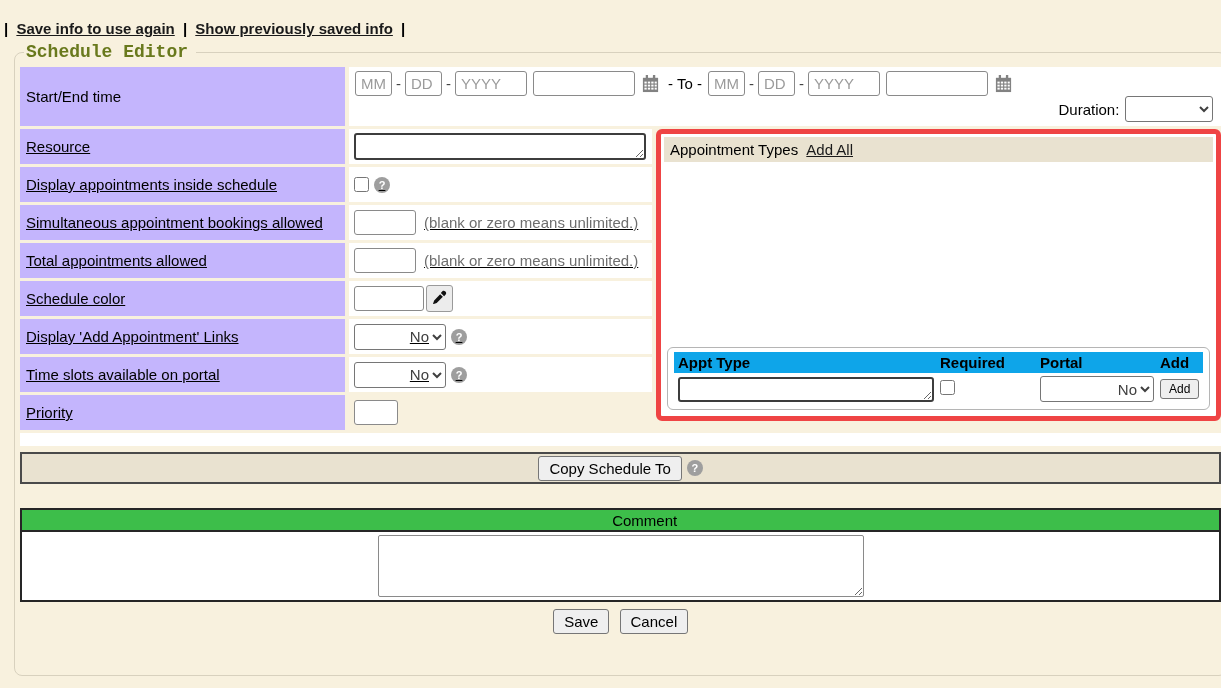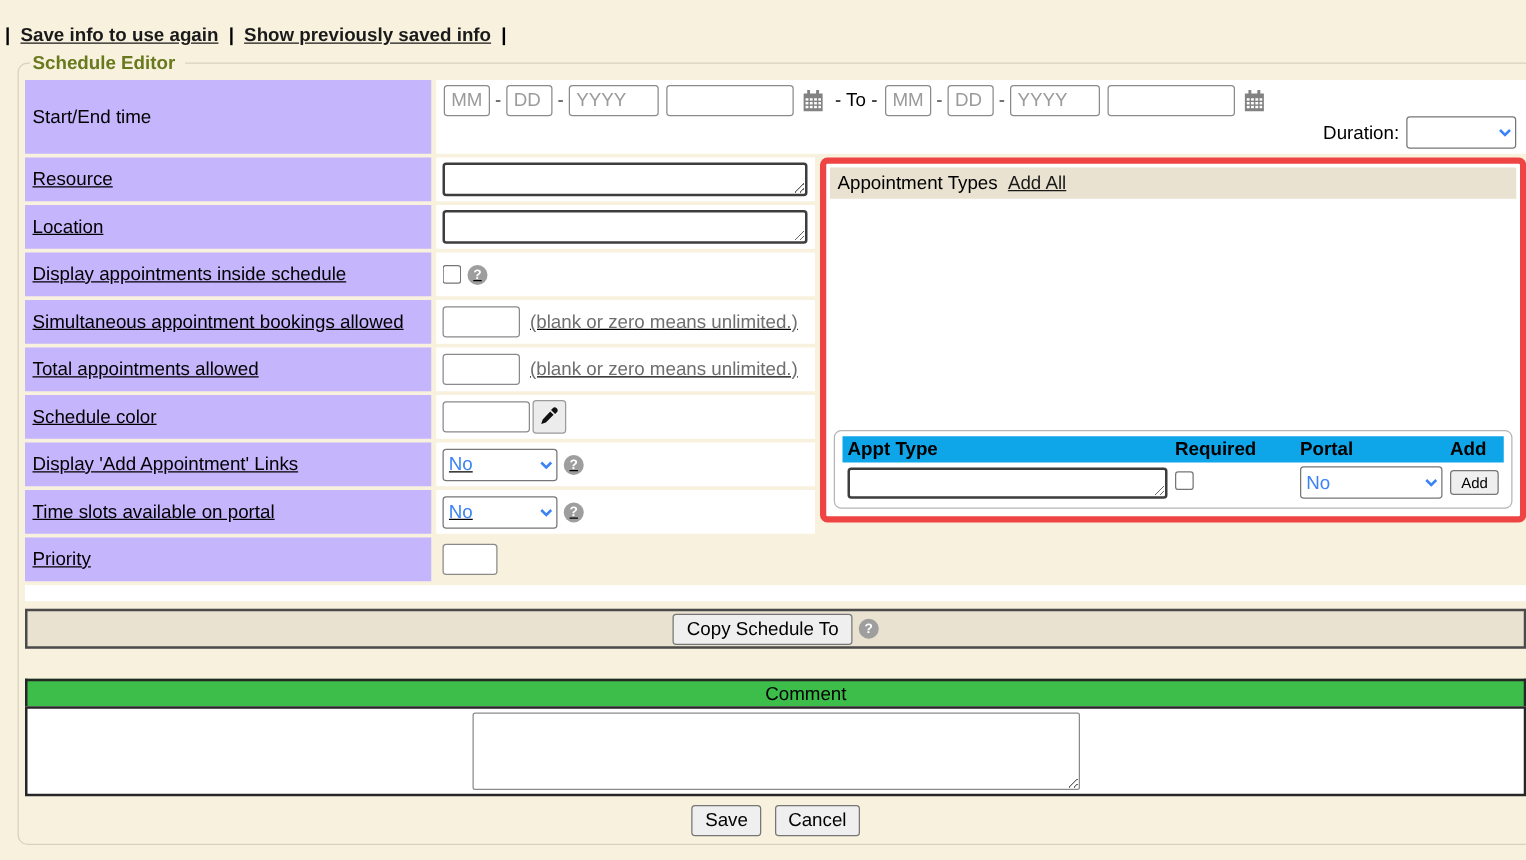--- a/index.html
+++ b/index.html
@@ -13,21 +13,21 @@
 
   .top-links { padding-top:20px; height:42px;font-weight:bold; }
   .top-links .pipe { margin:0 4px; }
 
   fieldset.editor {
     margin:0 14px; padding:5px 5px 10px 5px;
     border:1px solid #D8D1BE; border-radius:8px;
     height:634px;
   }
   legend.ed-legend {
-    color:#69791D; font-weight:bold; font-size:15px; padding:0 8px 0 2px; margin-left:4px;
+    color:#69791D; font-weight:bold; font-size:18px; padding:0 8px 0 2px; margin-left:4px;font-family:Liberation Mono, monospace;
   }
 
   
   .frow { display:flex; margin-bottom:3px; }
   .cell-label {
     width:325px; flex:0 0 325px; background:#c4b5fd;
     padding:4px 6px; margin-right:4px;
     display:flex; align-items:center;
   }
   .cell-content {
@@ -52,21 +52,21 @@
   .in-num { width:62px; }
   .in-color { width:70px; }
   .in-priority { width:44px; }
   .dash { margin:0 4px; color:#444; }
   .to-text { margin:0 6px; white-space:nowrap; }
 
   .cal-icon { margin:0 2px 0 6px; cursor:pointer; display:inline-flex; }
 
   .sel {
     font:15px "Liberation Sans", sans-serif; border:1px solid #767676;
-    background:#fff; height:26px; border-radius:3px; color:#3b82f6;
+    background:#fff; height:26px; border-radius:3px; color:#404040;text-align:right;
   }
   .sel-duration { width:88px; }
   .sel-no { width:92px; }
   .sel-portal { width:114px; }
 
   .help {
     width:16px; height:16px; border-radius:50%; background:#9e9e9e; color:#fff;
     font-size:11px; font-weight:bold; display:inline-flex; align-items:center;
     justify-content:center; margin-left:5px; flex:0 0 auto; cursor:pointer;
   }
@@ -223,26 +223,20 @@
   <div class="main-split">
     <div class="left-col">
 
       <div class="frow">
         <div class="cell-label">Resource</div>
         <div class="cell-content">
           <textarea class="darkbox box-resource" style=""></textarea>
         </div>
       </div>
 
-      <div class="frow">
-        <div class="cell-label">Location</div>
-        <div class="cell-content">
-          <textarea class="darkbox box-location" style=""></textarea>
-        </div>
-      </div>
 
       <div class="frow">
         <div class="cell-label">Display appointments inside schedule</div>
         <div class="cell-content">
           <input type="checkbox" style="">
           <span class="help">?</span>
         </div>
       </div>
 
       <div class="frow">

